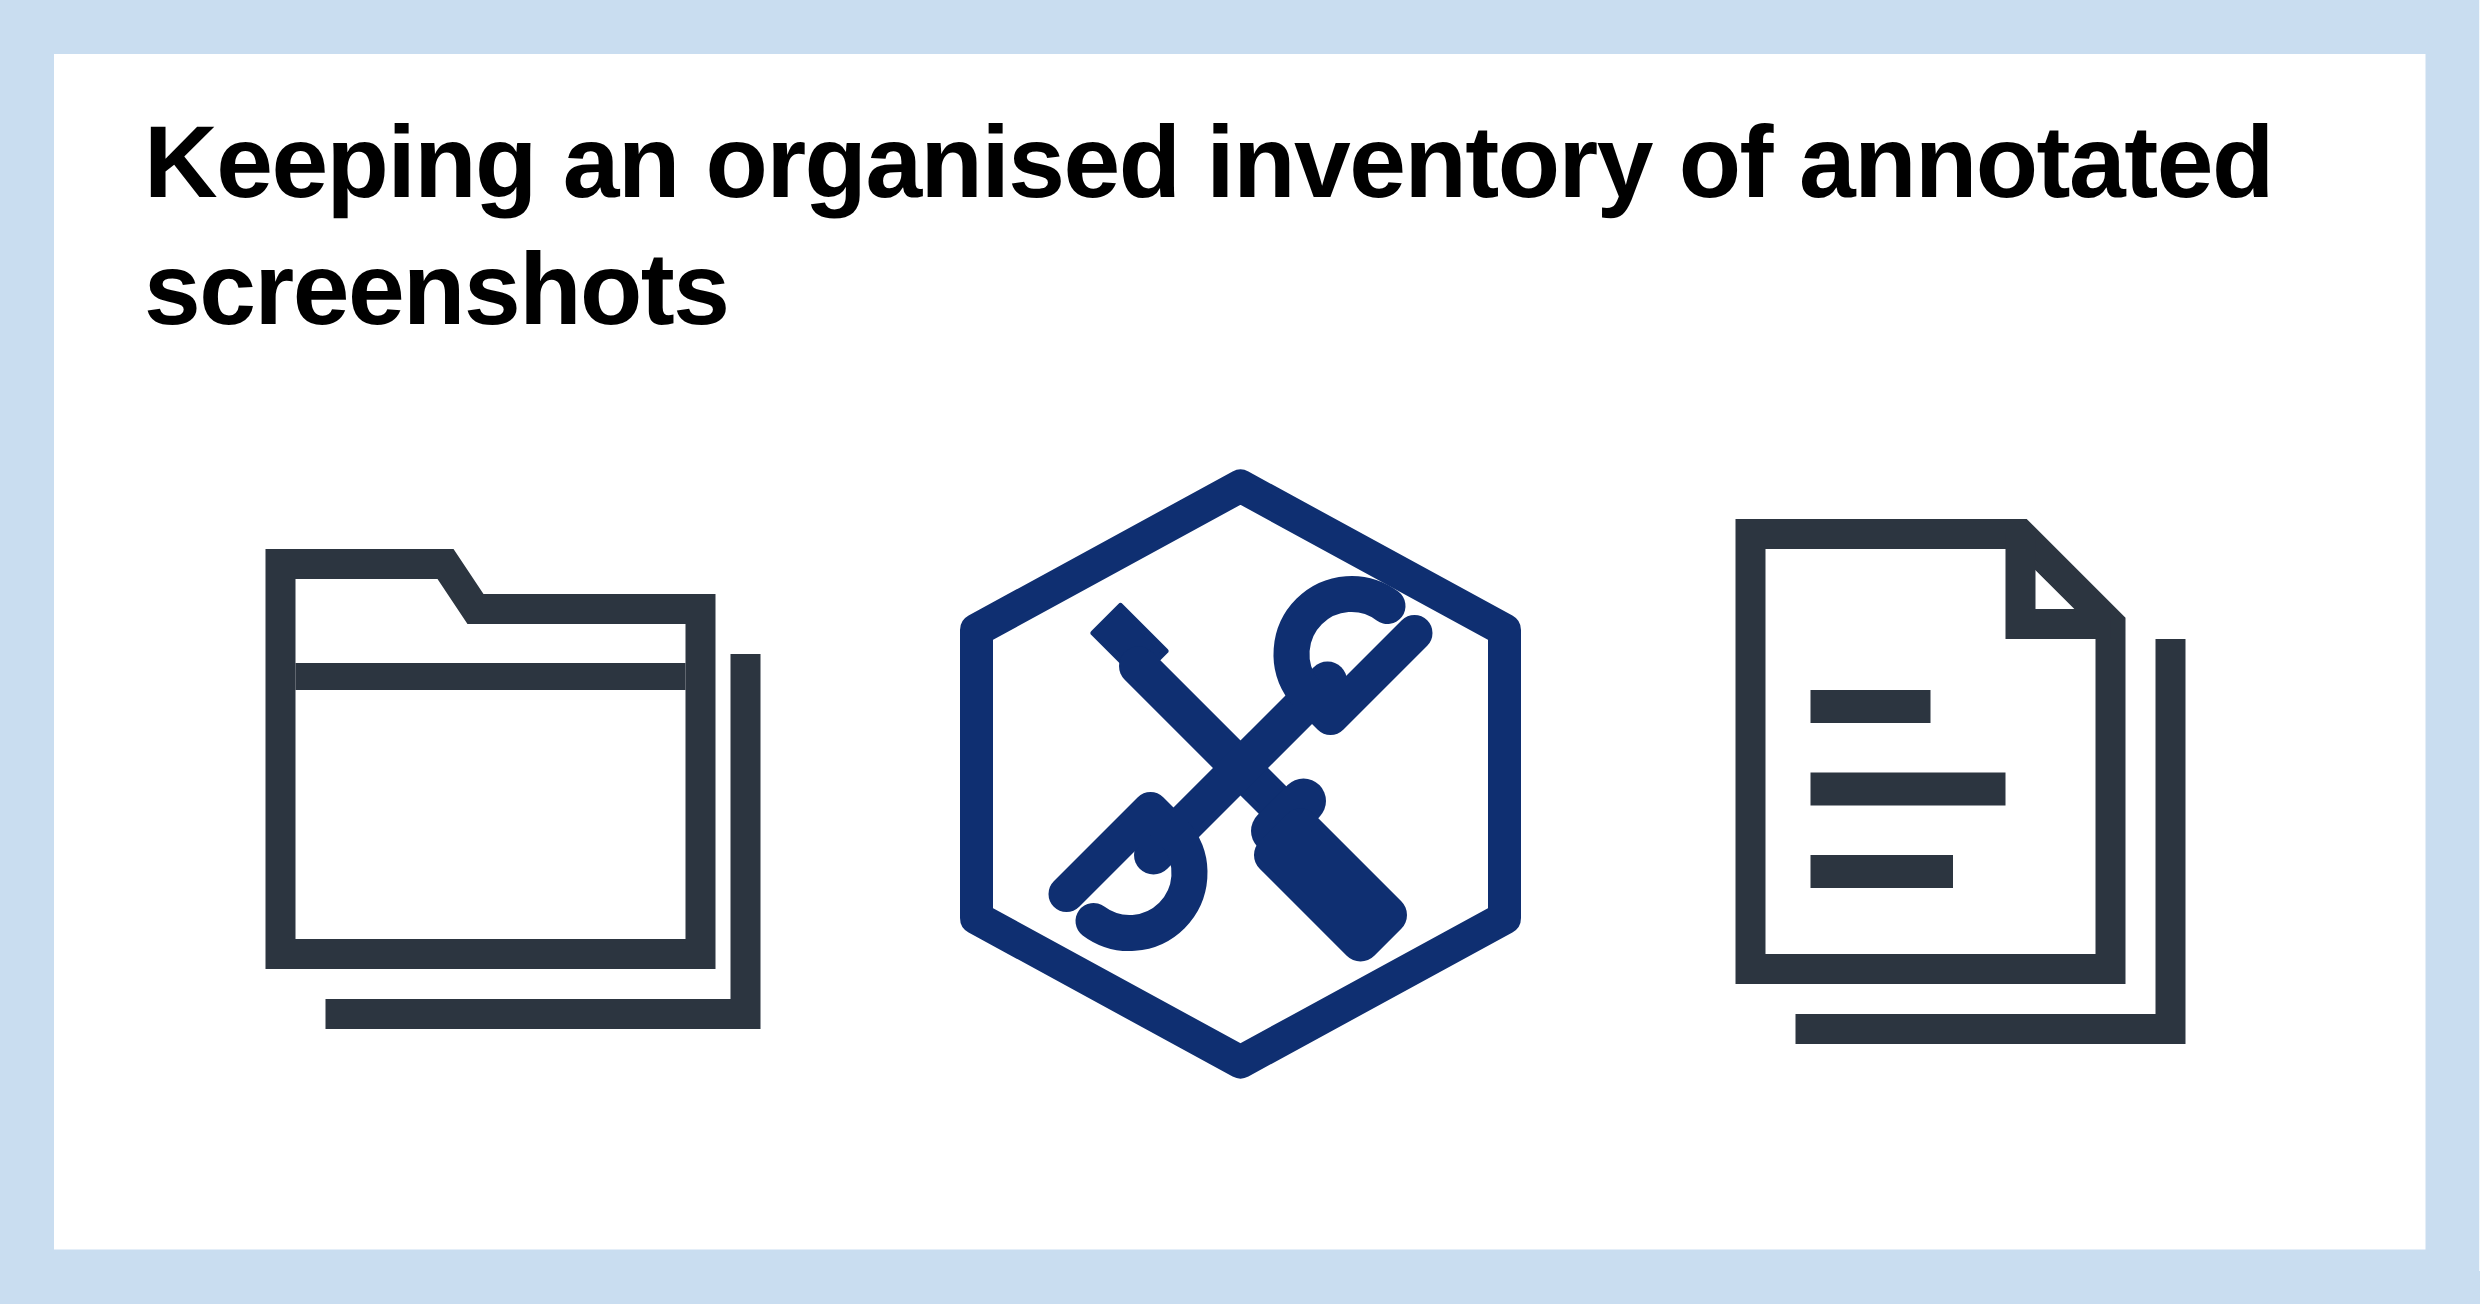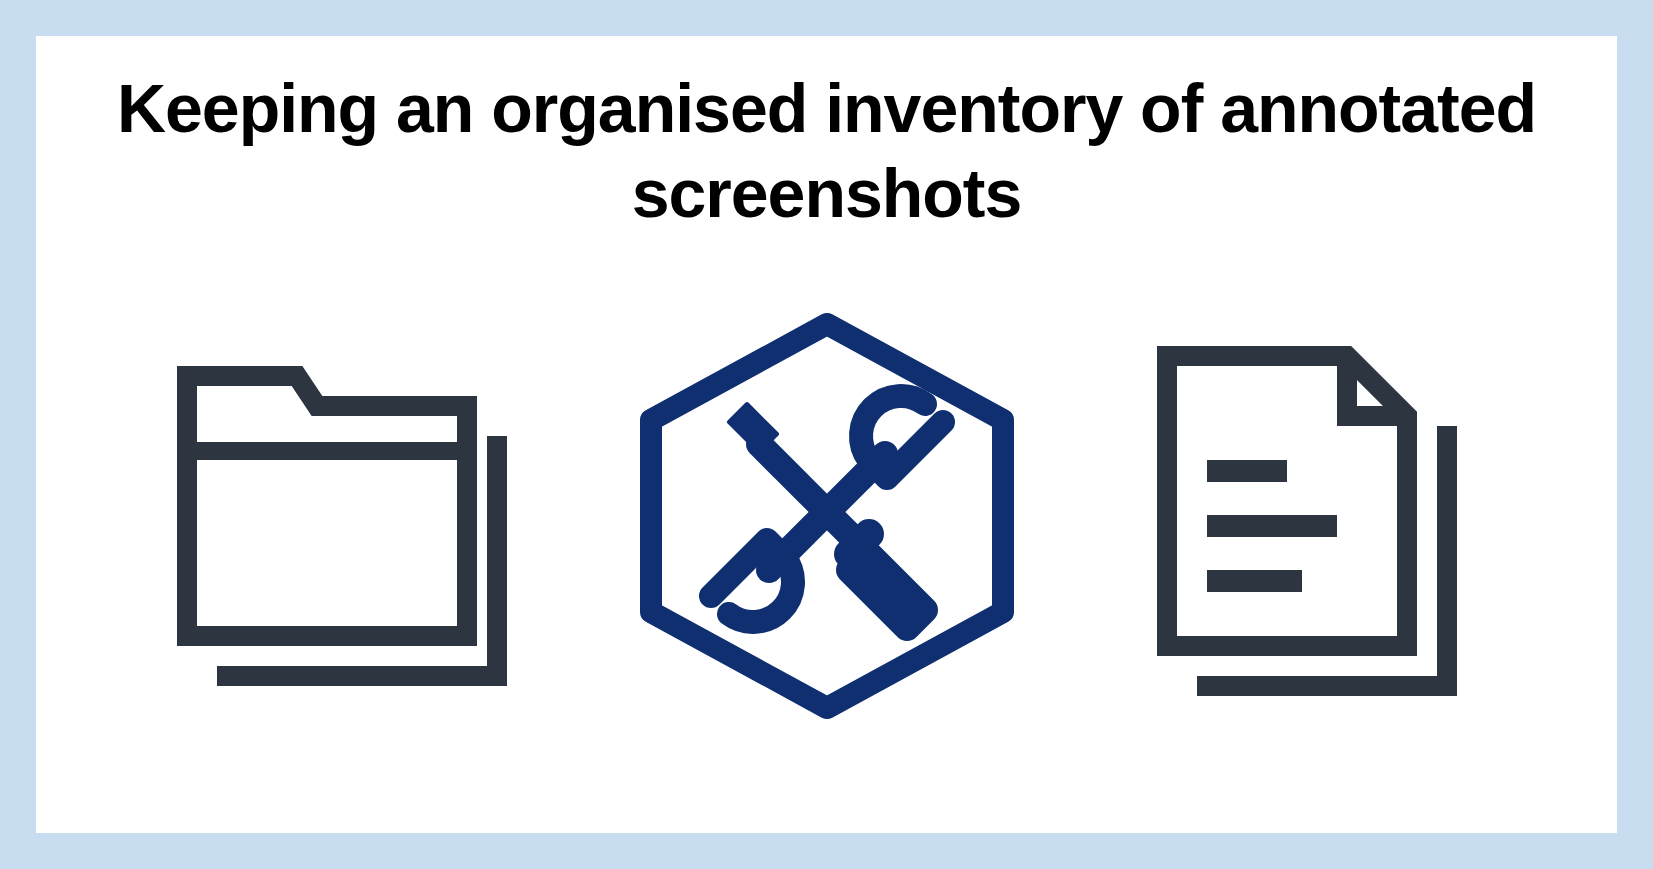--- a/index.html
+++ b/index.html
@@ -24,21 +24,21 @@
     height: 100%;
     background: #ffffff;
     display: flex;
     flex-direction: column;
     align-items: center;
     padding-top: 30px;
   }
   .title {
     font-size: 68px;
     font-weight: 700;
-    text-align: center;
+    text-align: left;
     color: #000000;
     line-height: 1.25;
     margin: 0 60px 20px;
     letter-spacing: -1px;
   }
   .icons {
     display: flex;
     flex-direction: row;
     align-items: center;
     justify-content: center;

